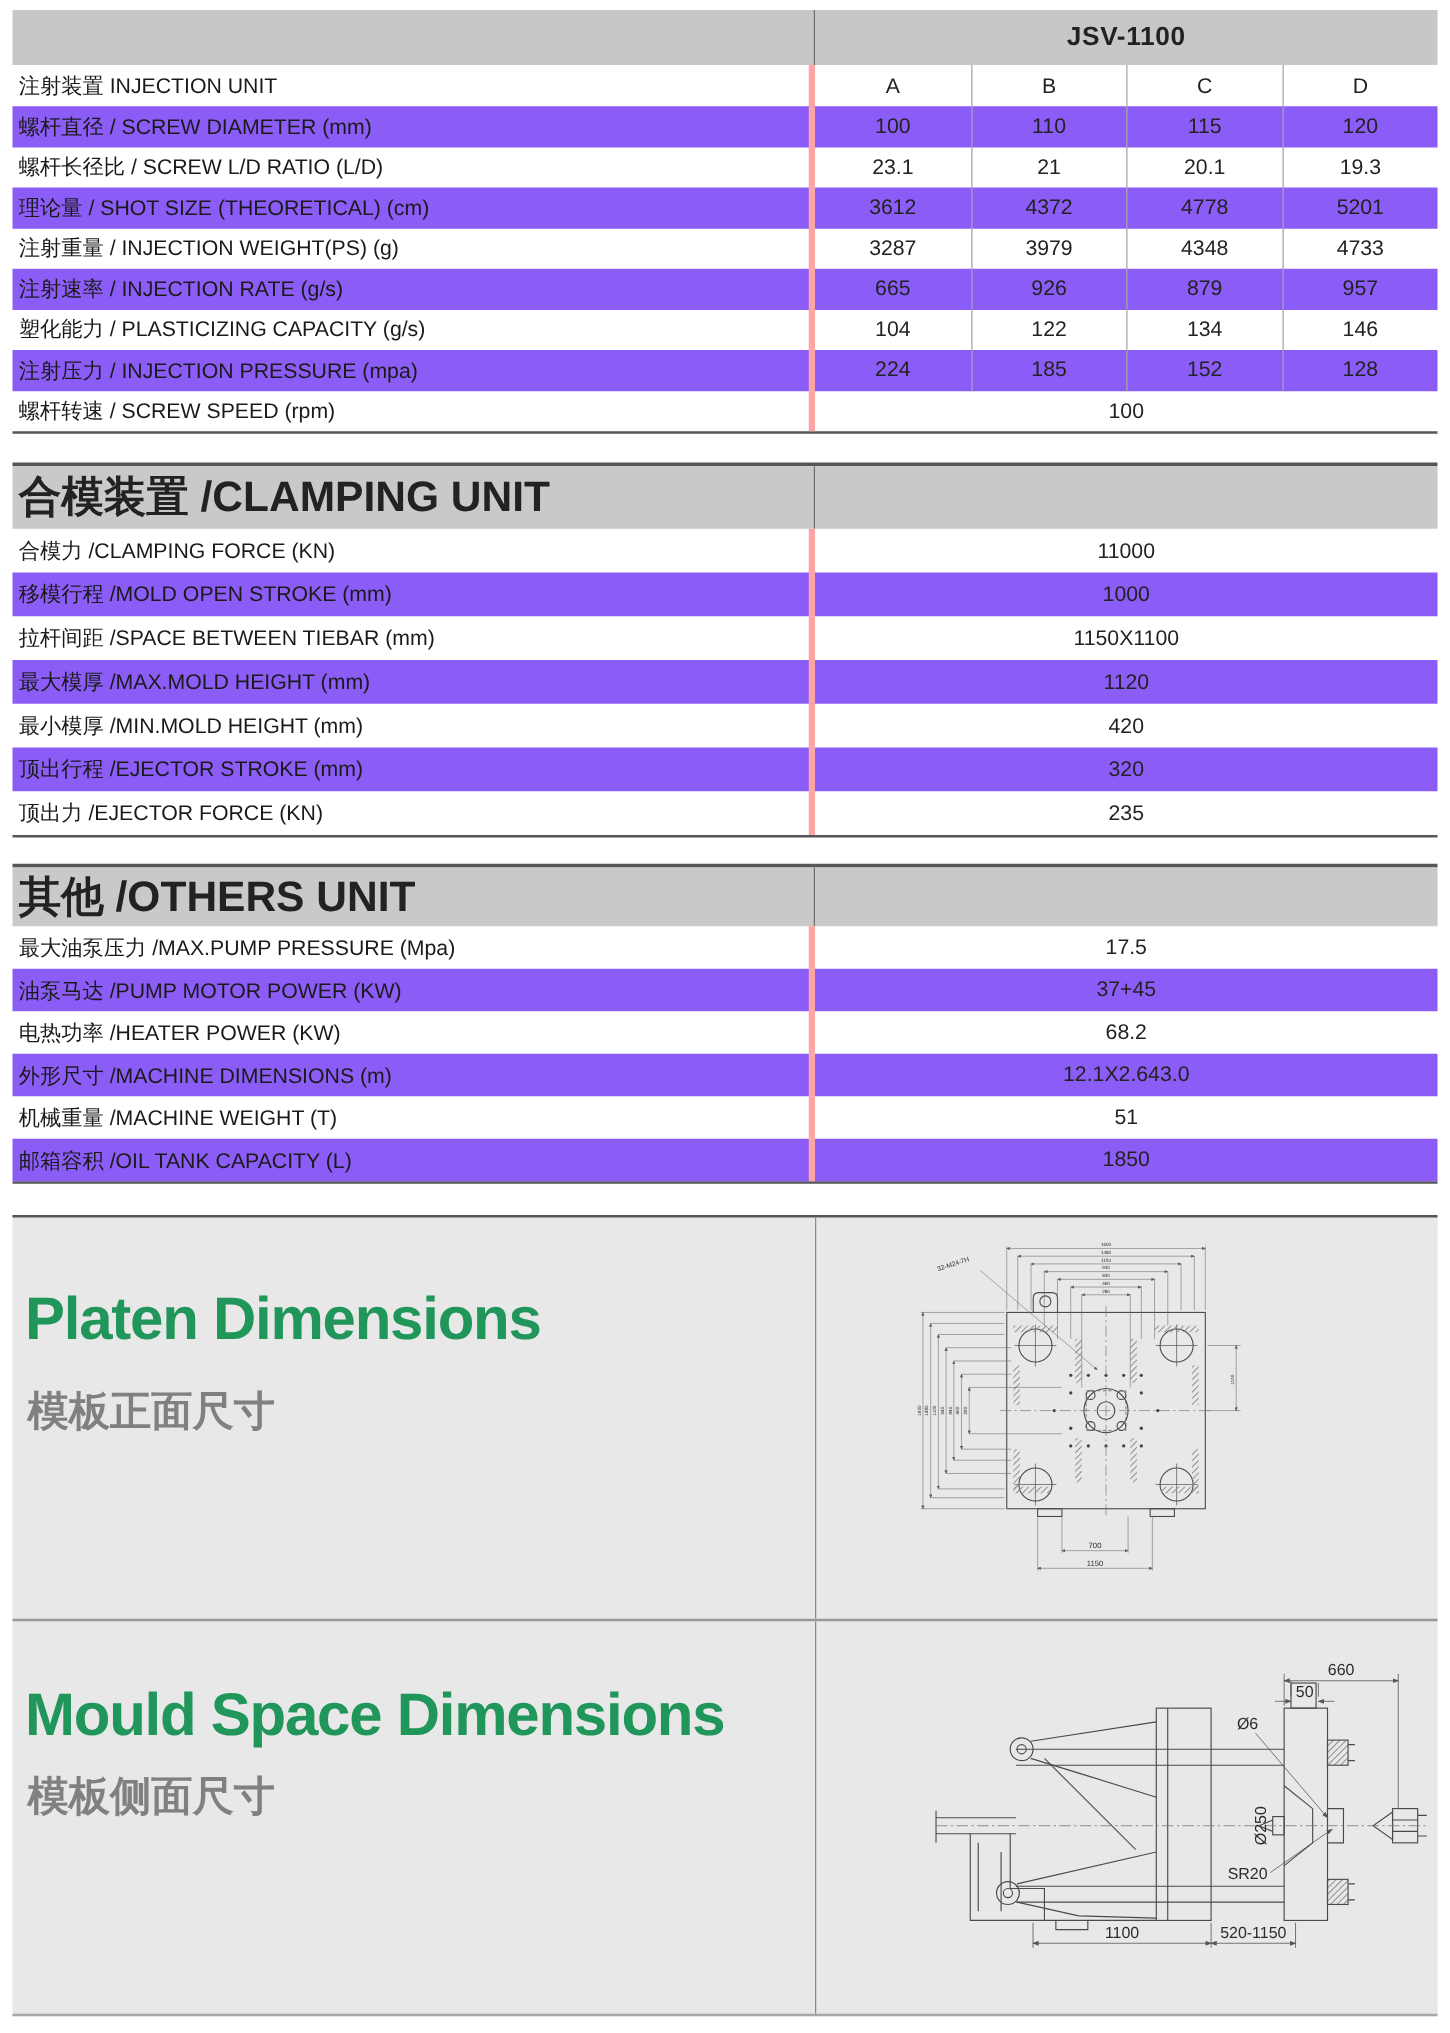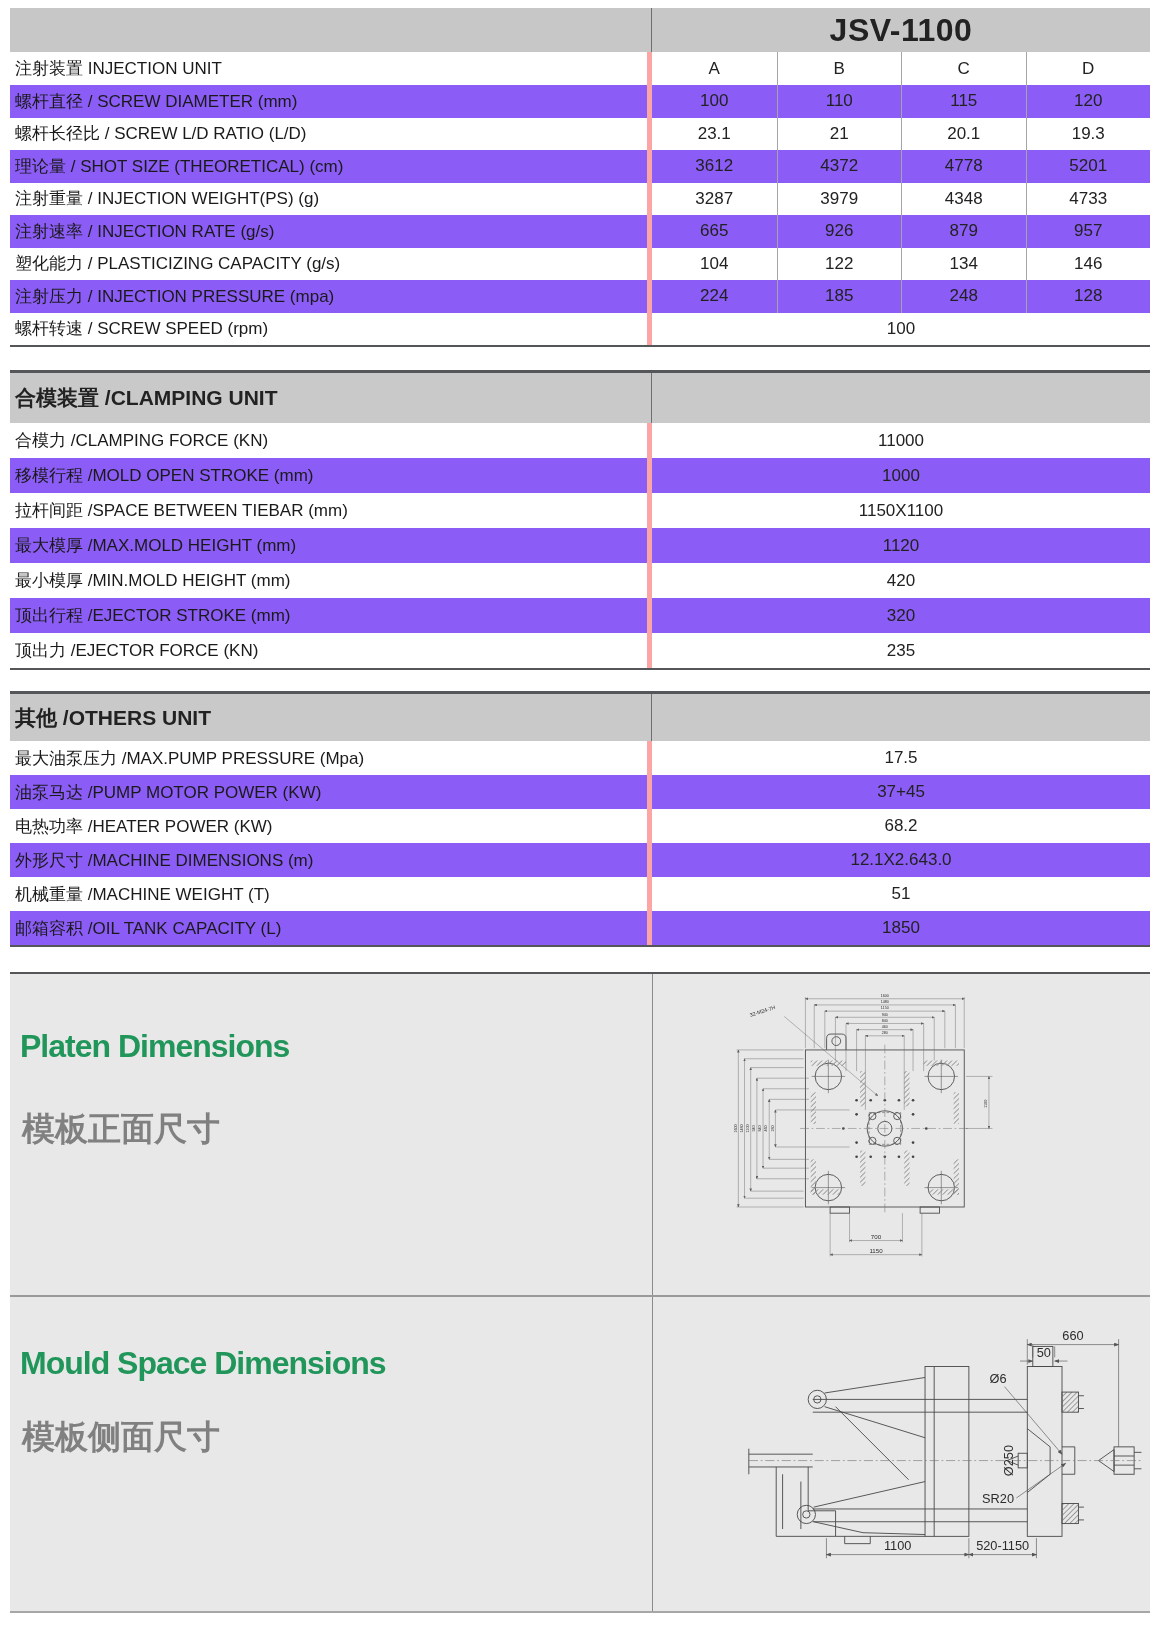--- a/index.html
+++ b/index.html
@@ -6,47 +6,47 @@
   html,body{background:#fff}
   body{font-family:"Liberation Sans","DejaVu Sans",sans-serif;color:#1c1c1c}
   .page{width:1160px;height:1626px;position:relative;overflow:hidden;background:#fff}
   .sp8{height:8px}.gap23{height:23px}.gap21{height:21px}.gap25{height:25px}.bstrip{height:13px;background:#fff}
   .tbl{margin:0 10px;border-bottom:2px solid #55565a}
   .tbl2{border-top:3px solid #55565a}
   
   .thead1{height:44px;background:#c7c7c7;display:flex}
   .thead1 .hl{width:642px;border-right:1px solid #6f6f6f}
   .thead1 .hr{flex:1;display:flex;align-items:center;justify-content:center;
-    font-size:32px;font-weight:bold;letter-spacing:.5px;color:#222}
+    font-size:21px;font-weight:bold;letter-spacing:.5px;color:#222}
   
   .shead{height:50px;background:#c9c9c9;display:flex}
   .shead.h47{height:47px}
   .shead .hl{width:642px;border-right:1px solid #6f6f6f;display:flex;align-items:center;
-    padding-left:5px;font-size:21px;font-weight:bold;color:#222}
+    padding-left:5px;font-size:34px;font-weight:bold;color:#222}
   .shead .hr{flex:1}
   
   .trow{display:flex}
   .stripe{background:#8b5cf6}
   .h-sub{height:33px}
   .h-injection{height:32.5px}
   .h-clamping{height:35px}
   .h-others{height:34px}
   .cell{display:flex;align-items:center;height:100%}
   .lbl{width:642px;padding-left:5px;font-size:17px;font-weight:normal;
     border-right:5px solid #fca5a5;color:#1a1a1a}
   .val{width:124.5px;justify-content:center;font-size:17px;color:#222}
   .val + .val{border-left:1px solid #a5a5a5}
   .span4{width:498px;border-left:none}
   .colhead{font-weight:500}
   
   .dsec{position:relative;margin:0 10px;background:#e8e8e8}
   .dsecA{height:323px;border-top:2px solid #55565a}
   .dsecB{height:318px;border-top:2px solid #999;border-bottom:2px solid #a7a7a7}
   .dsec .vdiv{position:absolute;left:642px;top:0;bottom:0;width:1px;background:#8a8a8a}
-  .gtitle{position:absolute;left:10px;font-size:32px;font-weight:bold;letter-spacing:-1px;color:#21965a}
+  .gtitle{position:absolute;left:10px;font-size:48px;font-weight:bold;letter-spacing:-1px;color:#21965a}
   .gsub{position:absolute;left:12px;font-size:33px;font-weight:bold;color:#808080}
   .tA{top:54px}.sA{top:133px}
   .tB{top:48px}.sB{top:118px}
   .svg-wrap{position:absolute}
   .pw{left:716px;top:2px}
   .mw{left:716px;top:22px}
   svg text{font-family:"Liberation Sans","DejaVu Sans",sans-serif;fill:#2c2c2c}
 </style>
 </head>
 <body>
@@ -106,21 +106,21 @@
           <div class="cell lbl">塑化能力 / PLASTICIZING CAPACITY (g/s)</div>
           <div class="cell val">104</div>
           <div class="cell val">122</div>
           <div class="cell val">134</div>
           <div class="cell val">146</div>
         </div>
         <div class="trow h-injection stripe">
           <div class="cell lbl">注射压力 / INJECTION PRESSURE (mpa)</div>
           <div class="cell val">224</div>
           <div class="cell val">185</div>
-          <div class="cell val">248</div>
+          <div class="cell val">152</div>
           <div class="cell val">128</div>
         </div>
         <div class="trow h-injection">
           <div class="cell lbl">螺杆转速 / SCREW SPEED (rpm)</div>
           <div class="cell val span4">100</div>
         </div>
       </div>
   </div>
 
   <div class="gap23"></div>

